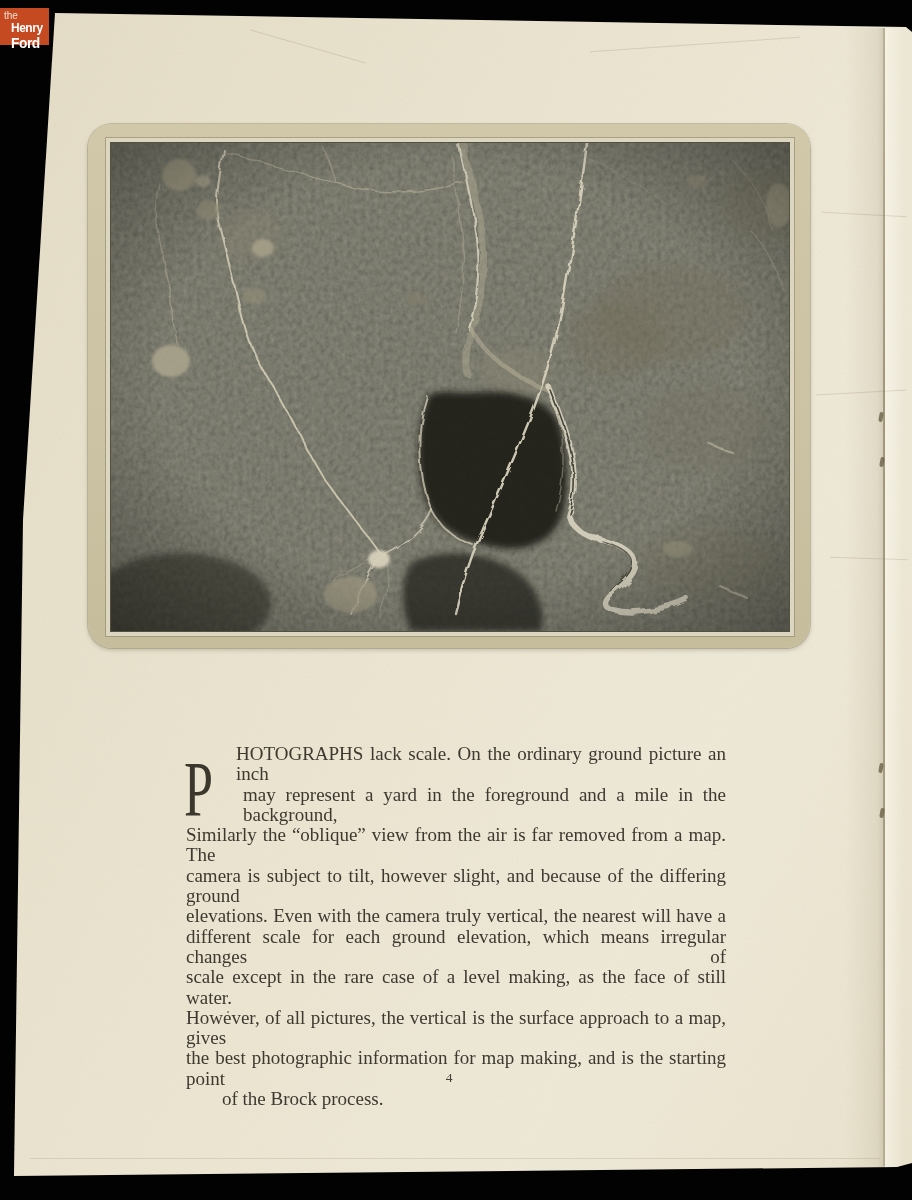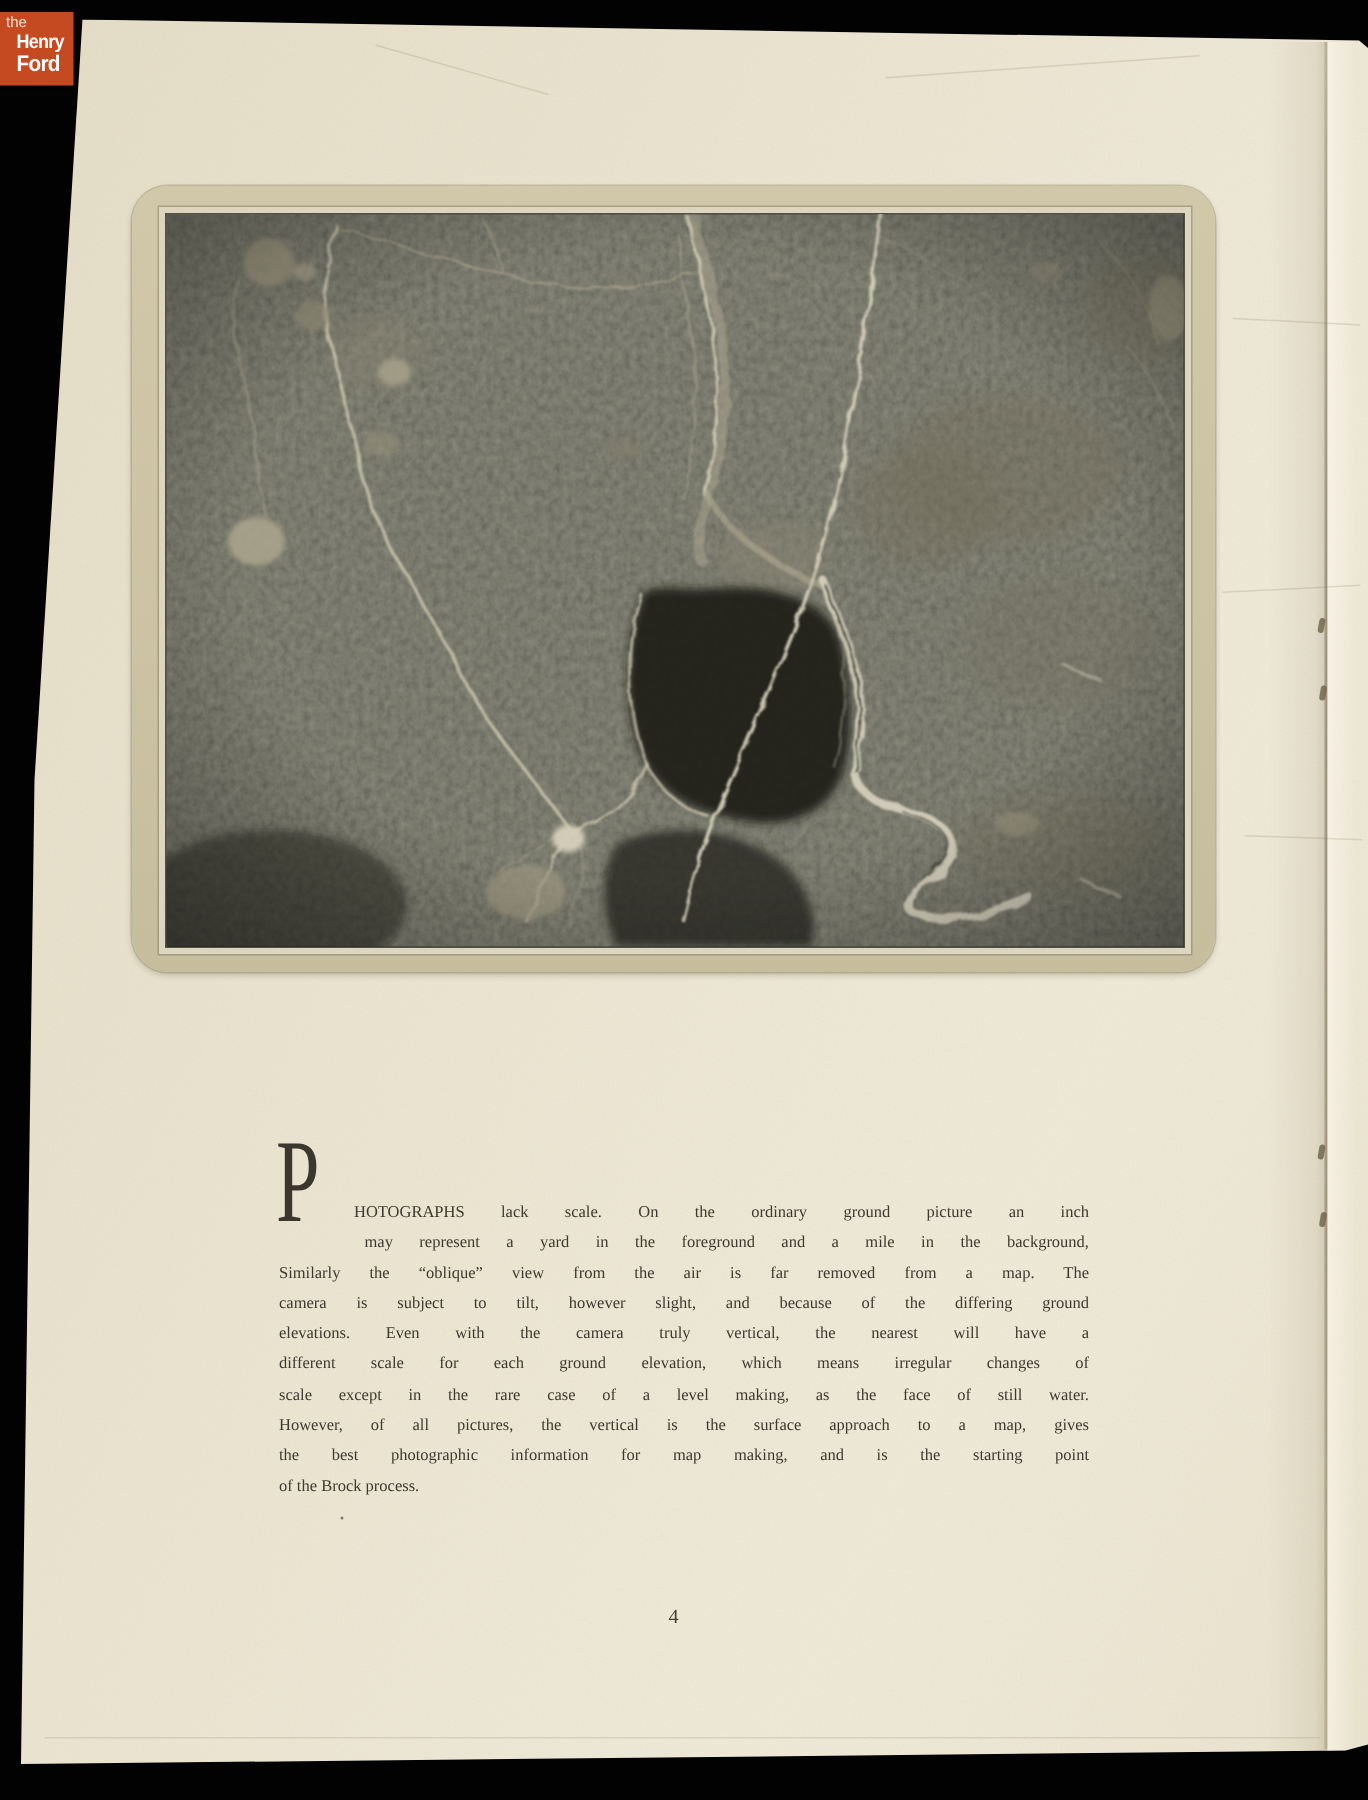--- a/index.html
+++ b/index.html
@@ -14,21 +14,21 @@
   .gutter-shade{position:absolute;left:845px;top:28px;width:40px;height:1140px;
         background:linear-gradient(90deg,rgba(120,105,70,0) 0%,rgba(120,105,70,.10) 80%,rgba(110,95,60,.22) 100%);}
   .fold-line{position:absolute;left:883px;top:28px;width:2px;height:1138px;
         background:linear-gradient(180deg,rgba(110,100,66,.25),rgba(110,100,66,.5) 30%,rgba(110,100,66,.45) 70%,rgba(110,100,66,.25));}
   .fold-right{position:absolute;left:885px;top:28px;width:27px;height:1140px;
         background:linear-gradient(90deg,rgba(255,253,244,.5),rgba(255,253,244,0) 70%);}
   .stitch{position:absolute;width:4px;height:10px;background:#6b6148;border-radius:2px;
         transform:rotate(10deg);opacity:.8;}
   .crease{position:absolute;height:1px;background:rgba(130,115,80,.20);}
   
-  .logo{position:absolute;left:0;top:8px;width:49px;height:49px;background:#c64a21;
+  .logo{position:absolute;left:0;top:8px;width:49px;height:37px;background:#c64a21;
         font-family:"Liberation Sans",sans-serif;color:#fff;z-index:10;
         box-shadow:0 1px 2px rgba(0,0,0,.4);}
   .logo .the{position:absolute;left:4px;top:2px;font-size:10px;color:#f3ded2;}
   .logo .henry{position:absolute;left:11px;top:12px;font-size:13px;font-weight:bold;
         letter-spacing:-.5px;transform:scaleX(.92);transform-origin:left;}
   .logo .ford{position:absolute;left:11px;top:26px;font-size:15px;font-weight:bold;
         letter-spacing:-.5px;transform:scaleX(.92);transform-origin:left;}
   
   .frame{position:absolute;left:88px;top:124px;width:722px;height:524px;border-radius:24px;
         background:linear-gradient(180deg,#d1c8aa 0%,#ccc3a4 55%,#c6bd9d 100%);
@@ -36,27 +36,27 @@
   .photo{position:absolute;left:110px;top:142px;width:678px;height:488px;
         border:1px solid #52513f;
         box-shadow:0 0 0 4px #dcd6c1, 0 0 0 5px rgba(130,122,95,.5);
         background:#33342a;}
   .photo svg{display:block;width:678px;height:488px;}
   
   .caption{position:absolute;left:88px;top:664px;width:722px;text-align:center;
         font-variant:small-caps;font-size:14.5px;letter-spacing:1.2px;word-spacing:3px;
         color:#45403a;}
   
-  .bodytext{position:absolute;left:186px;top:798px;width:540px;color:#3e3930;
-        font-size:11px;line-height:20.3px;}
+  .bodytext{position:absolute;left:186px;top:744px;width:540px;color:#3e3930;
+        font-size:19px;line-height:20.3px;}
   .bt-line{text-align:justify;text-align-last:justify;white-space:normal;}
   .bt-line.ind1{padding-left:50px;}
   .bt-line.ind2{padding-left:57px;}
   .bt-line.ind3{padding-left:66px;}
-  .bt-line.last{text-align:left;text-align-last:left;}
+  .bt-line.last{text-align:left;text-align-last:left;margin-left:36px;}
   .dropcap{position:absolute;left:184px;top:758px;width:30px;height:62px;
         font-size:79px;line-height:62px;color:#3b372d;
         transform:scaleX(.66);transform-origin:left top;}
   .pagenum{position:absolute;left:88px;top:1070px;width:722px;text-align:center;
         font-size:13.5px;color:#45403a;}
   .speck{position:absolute;left:227px;top:1011px;width:2px;height:2px;border-radius:50%;
         background:#5a5548;opacity:.75;}
 </style>
 </head>
 <body>

